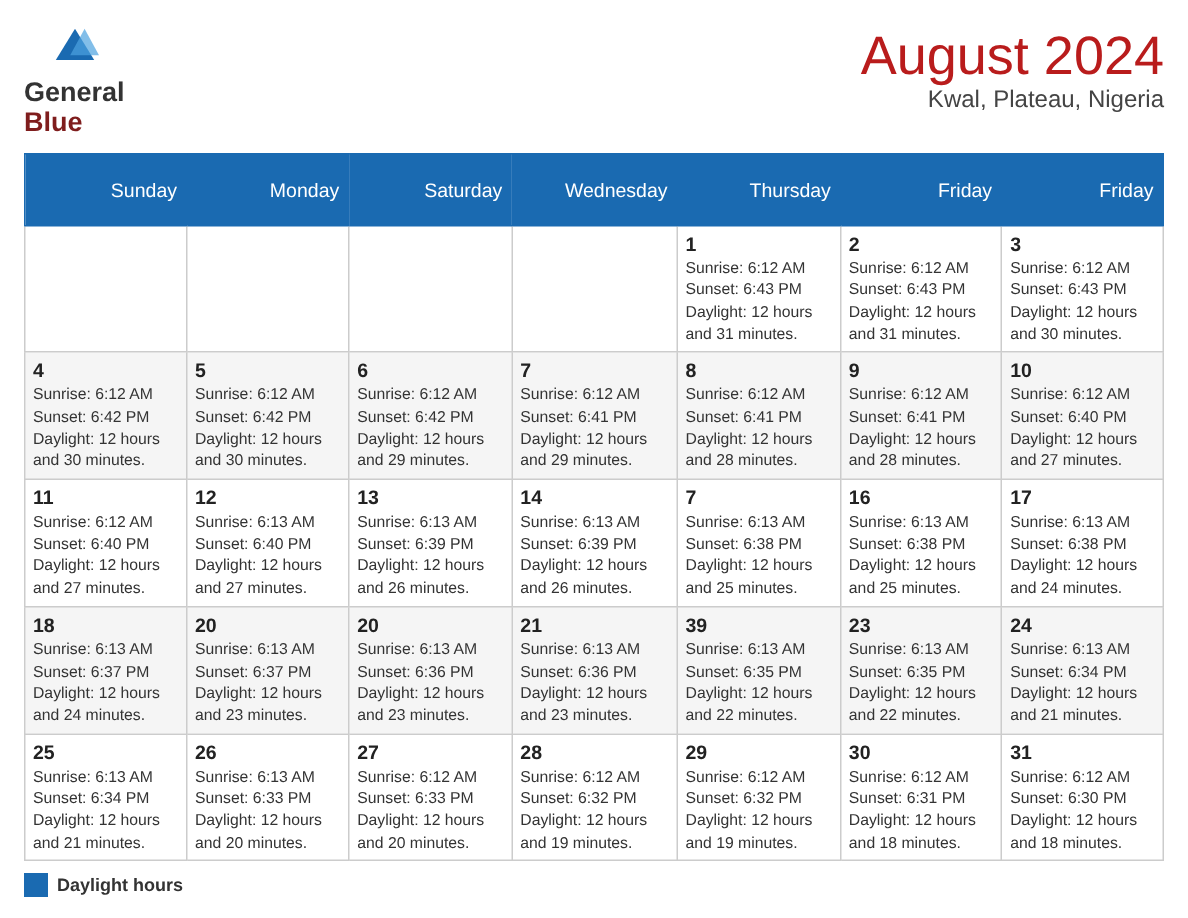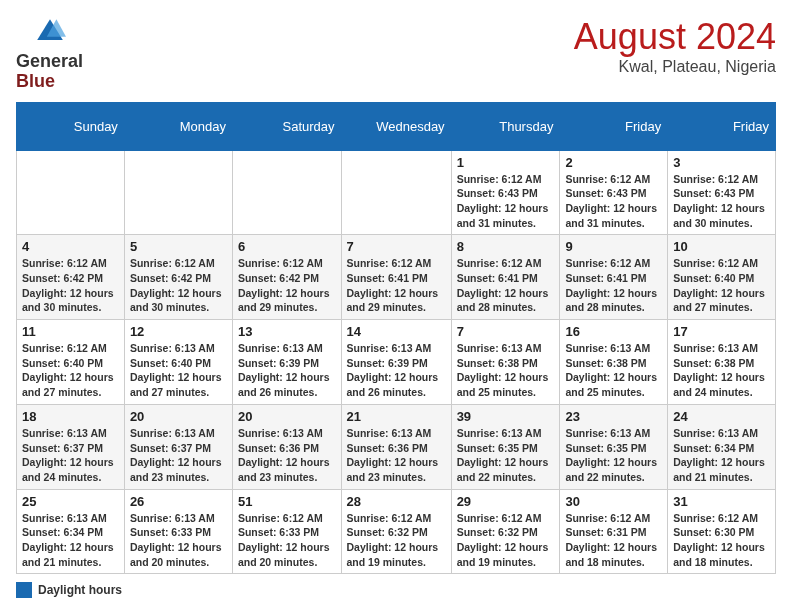--- a/index.html
+++ b/index.html
@@ -76,21 +76,20 @@
       font-size: 13px;
       font-weight: bold;
       color: #222;
       display: block;
       margin-bottom: 2px;
     }
     .day-info {
       font-size: 10.5px;
       color: #333;
       line-height: 1.4;
-      font-weight: bold;
     }
     .empty-cell {
       background: #fff !important;
     }
     .legend {
       margin-top: 8px;
       font-size: 12px;
       color: #333;
       display: flex;
       align-items: center;
@@ -300,21 +299,21 @@
 Sunset: 6:34 PM
 Daylight: 12 hours and 21 minutes.</div>
         </td>
         <td>
           <span class="day-number">26</span>
           <div class="day-info" style="white-space: pre-line;">Sunrise: 6:13 AM
 Sunset: 6:33 PM
 Daylight: 12 hours and 20 minutes.</div>
         </td>
         <td>
-          <span class="day-number">51</span>
+          <span class="day-number">27</span>
           <div class="day-info" style="white-space: pre-line;">Sunrise: 6:12 AM
 Sunset: 6:33 PM
 Daylight: 12 hours and 20 minutes.</div>
         </td>
         <td>
           <span class="day-number">28</span>
           <div class="day-info" style="white-space: pre-line;">Sunrise: 6:12 AM
 Sunset: 6:32 PM
 Daylight: 12 hours and 19 minutes.</div>
         </td>

